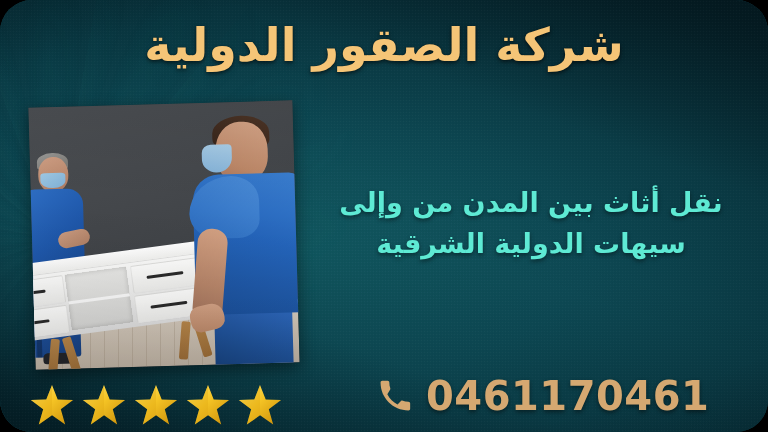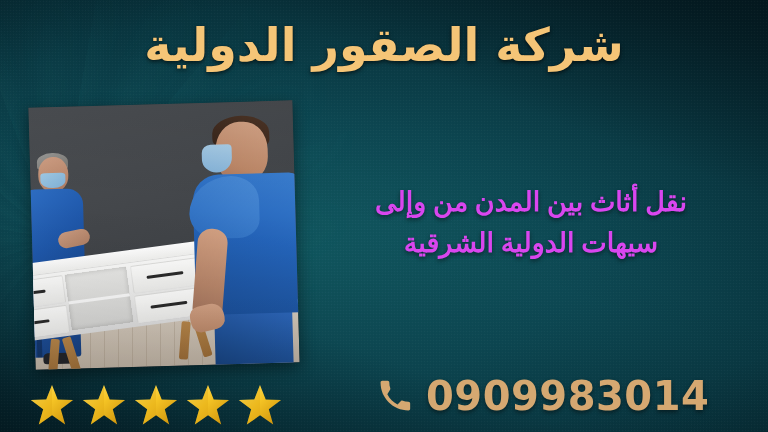--- a/index.html
+++ b/index.html
@@ -8,20 +8,21 @@
     padding: 0;
     background: #000;
   }
   #banner {
     position: relative;
     width: 768px;
     height: 432px;
     overflow: hidden;
     font-family: "DejaVu Sans", "Liberation Sans", sans-serif;
     background: #0b3a44;
+    border-radius: 32px;
   }
 
   
   .bg-base {
     position: absolute;
     inset: 0;
     background:
       radial-gradient(120% 95% at 38% 58%, #125a63 0%, #0e4a55 32%, #0a3842 58%, #07262e 82%, #041c23 100%);
   }
   .bg-vignette {
@@ -267,27 +268,26 @@
   }
 
   
   .copy {
     position: absolute;
     right: 14px;
     top: 182px;
     width: 446px;
     direction: rtl;
     text-align: center;
-    color: #d946ef;
+    color: #5eead4;
     font-size: 27px;
     font-weight: 700;
     line-height: 1.52;
     text-shadow: 0 2px 4px rgba(0,0,0,0.45);
     white-space: nowrap;
-    font-family: Liberation Serif, serif;
   }
   .copy .ln { display: block; }
 
   
   .stars {
     position: absolute;
     left: 30px;
     top: 384px;
     display: flex;
     gap: 8px;
@@ -407,16 +407,16 @@
     <svg class="star" viewBox="0 0 100 95">
       <polygon points="50,2 63,35 98,36 70,57 80,92 50,71 20,92 30,57 2,36 37,35" fill="url(#sg)"></polygon>
       <polygon points="50,2 50,71 20,92 30,57 2,36 37,35" fill="#e0a914" opacity="0.38"></polygon>
     </svg>
   </div>
 
   <div class="phone">
     <svg class="phone-icon" viewBox="0 0 24 24">
       <path d="M6.6 10.8c1.6 3.1 4.1 5.6 7.2 7.2l2.4-2.4c.3-.3.8-.4 1.2-.3 1.3.4 2.7.7 4.1.7.7 0 1.2.5 1.2 1.2V21c0 .7-.5 1.2-1.2 1.2C10.6 22.2 1.8 13.4 1.8 2.5 1.8 1.8 2.3 1.3 3 1.3h3.8c.7 0 1.2.5 1.2 1.2 0 1.4.2 2.8.7 4.1.1.4 0 .9-.3 1.2L6.6 10.8z" fill="#d5a871"></path>
     </svg>
-    <span class="phone-num">0909983014</span>
+    <span class="phone-num">0461170461</span>
   </div>
 
 </div>
 
 </body></html>

